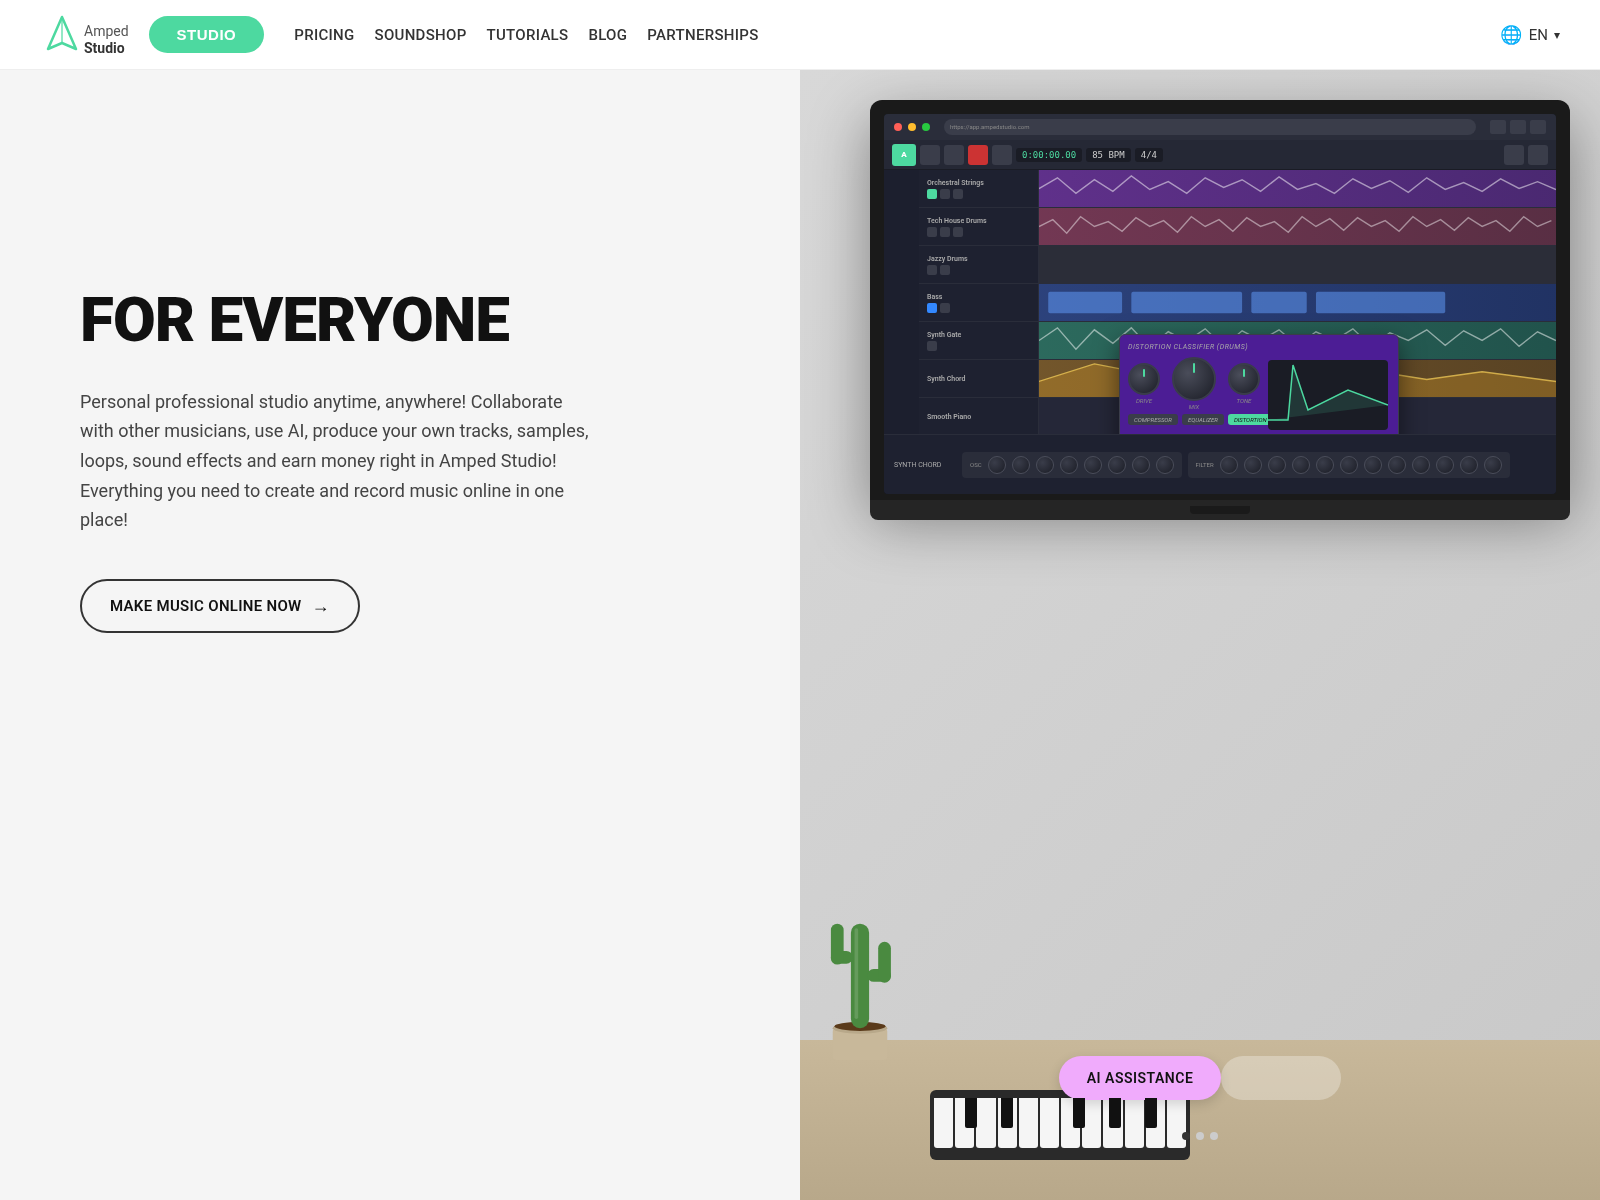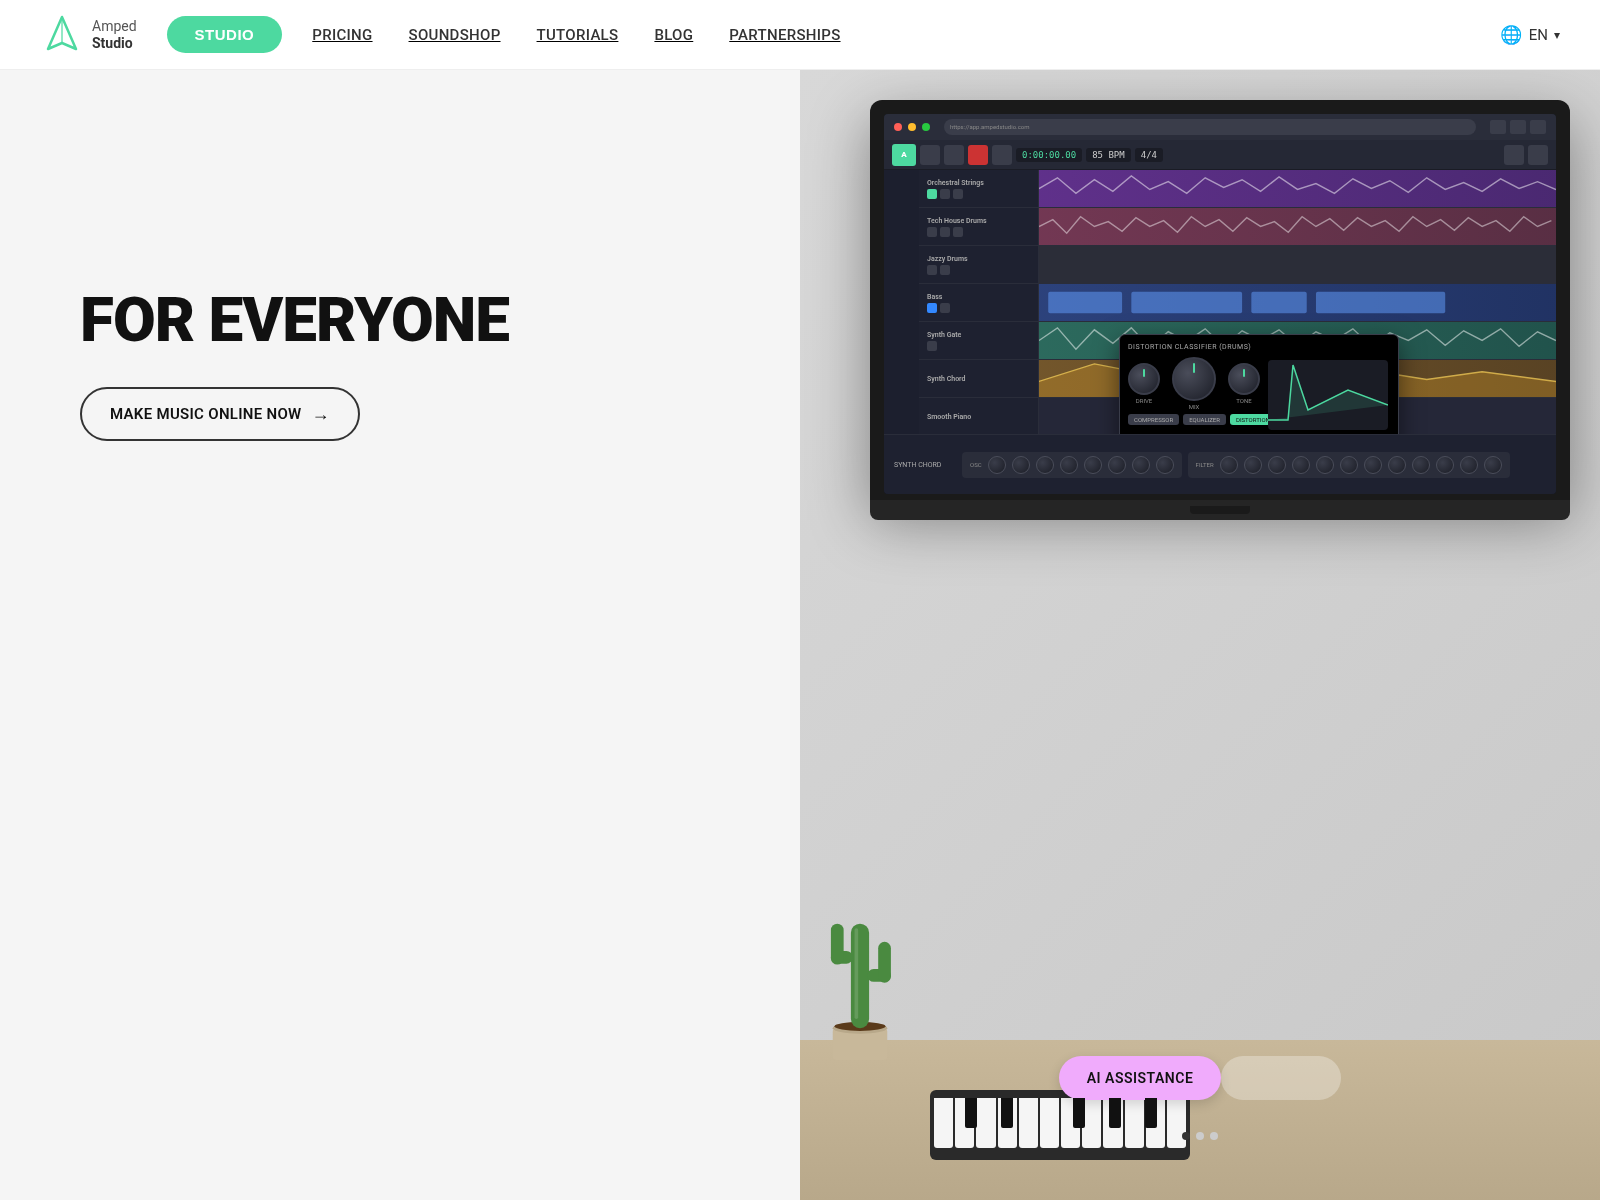--- a/index.html
+++ b/index.html
@@ -23,24 +23,24 @@
       align-items: center;
       padding: 0 40px;
       height: 70px;
       border-bottom: 1px solid #eee;
       position: relative;
       z-index: 10;
     }
 
     .logo-area {
       display: flex;
-      align-items: center;
-      gap: 8px;
+      align-items: flex-end;
+      gap: 0;
       text-decoration: none;
-      margin-right: 30px;
+      margin-right: 20px;
     }
 
     .logo-icon {
       width: 44px;
       height: 44px;
     }
 
     .logo-text {
       font-size: 14px;
       color: #333;
@@ -70,23 +70,22 @@
       font-size: 15px;
       font-weight: 700;
       cursor: pointer;
       letter-spacing: 0.5px;
       margin-right: 30px;
     }
 
     .nav-links {
       display: flex;
       align-items: flex-end;
-      gap: 36px;
+      gap: 20px;
       flex: 1;
-      text-decoration: underline;
     }
 
     .nav-link {
       text-decoration: none;
       color: #333;
       font-size: 15px;
       font-weight: 500;
       letter-spacing: 0.3px;
     }
 
@@ -352,25 +351,26 @@
       height: 100%;
     }
 
     
     .plugin-panel {
       position: absolute;
       bottom: 30px;
       left: 80px;
       width: 280px;
       height: 130px;
-      background: #000000;
+      background: #4c1d95;
       border-radius: 6px;
       border: 1px solid #3a3d4a;
       padding: 8px;
       box-shadow: 0 8px 24px rgba(0,0,0,0.5);
+      font-style: italic;
     }
 
     .plugin-title {
       font-size: 7px;
       color: #aaa;
       text-transform: uppercase;
       letter-spacing: 0.5px;
       margin-bottom: 6px;
     }
 
@@ -571,20 +571,21 @@
 </nav>
 
 <section class="hero">
 
   <div class="hero-left">
     <h1 class="hero-title">
       <br>
       <br>
       <span>FOR EVERYONE</span>
     </h1>
+    <p class="hero-description">Personal professional studio anytime, anywhere! Collaborate with other musicians, use AI, produce your own tracks, samples, loops, sound effects and earn money right in Amped Studio! Everything you need to create and record music online in one place!</p>
     <a class="cta-button" href="#">
       <span>MAKE MUSIC ONLINE NOW</span>
       <span class="cta-arrow">→</span>
     </a>
   </div>
 
   <div class="hero-right">
 
     <div style="position:absolute;top:0;left:0;right:0;bottom:0;background:linear-gradient(135deg, #d8d8d8 0%, #c8c8c8 100%);"></div>
 

